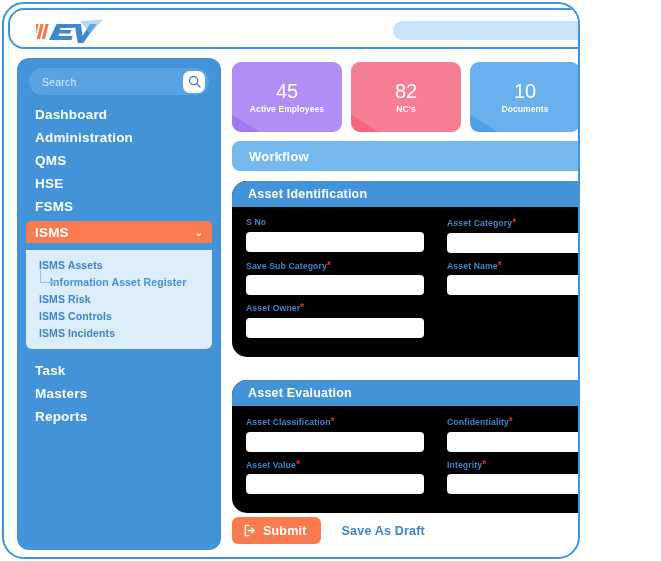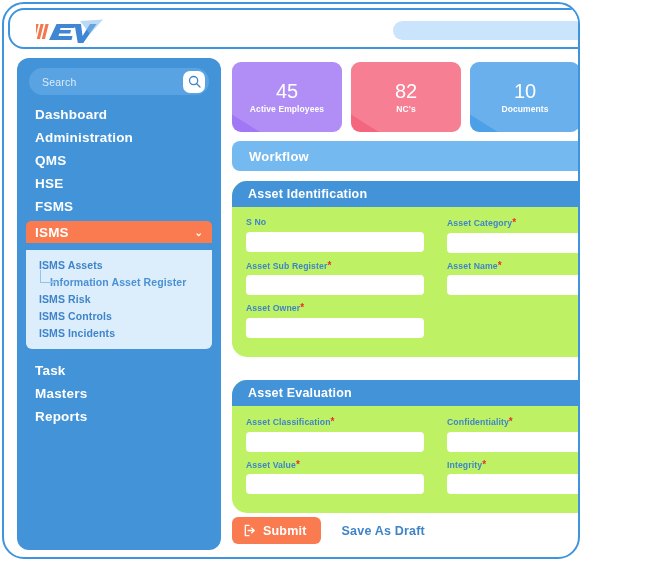--- a/index.html
+++ b/index.html
@@ -219,21 +219,21 @@
   }
   .workflow .label {
     color: #ffffff; font-size: 13px; font-weight: bold; letter-spacing: .2px;
   }
   .workflow .arrow { color:#ffffff; font-size: 15px; font-weight: bold; }
 
   .panel {
     position: absolute;
     left: 3px;
     width: 423px;
-    background: #bef264;
+    background: #000000;
     border-radius: 15px;
     overflow: hidden;
   }
   .panel-head {
     height: 26px;
     background: #4293d8;
     display: flex;
     align-items: center;
     justify-content: space-between;
     padding: 0 16px 0 16px;
@@ -433,21 +433,21 @@
               <div class="field-label"><span>S No</span></div>
               <input class="field-input" type="text" value="" style="">
             </div>
             <div class="field">
               <div class="field-label"><span>Asset Category</span><span class="req">*</span></div>
               <input class="field-input" type="text" value="" style="">
             </div>
           </div>
           <div class="form-row">
             <div class="field">
-              <div class="field-label"><span>Asset Sub Register</span><span class="req">*</span></div>
+              <div class="field-label"><span>Save Sub Category</span><span class="req">*</span></div>
               <input class="field-input" type="text" value="" style="">
             </div>
             <div class="field">
               <div class="field-label"><span>Asset Name</span><span class="req">*</span></div>
               <input class="field-input" type="text" value="" style="">
             </div>
           </div>
           <div class="form-row">
             <div class="field">
               <div class="field-label"><span>Asset Owner</span><span class="req">*</span></div>

